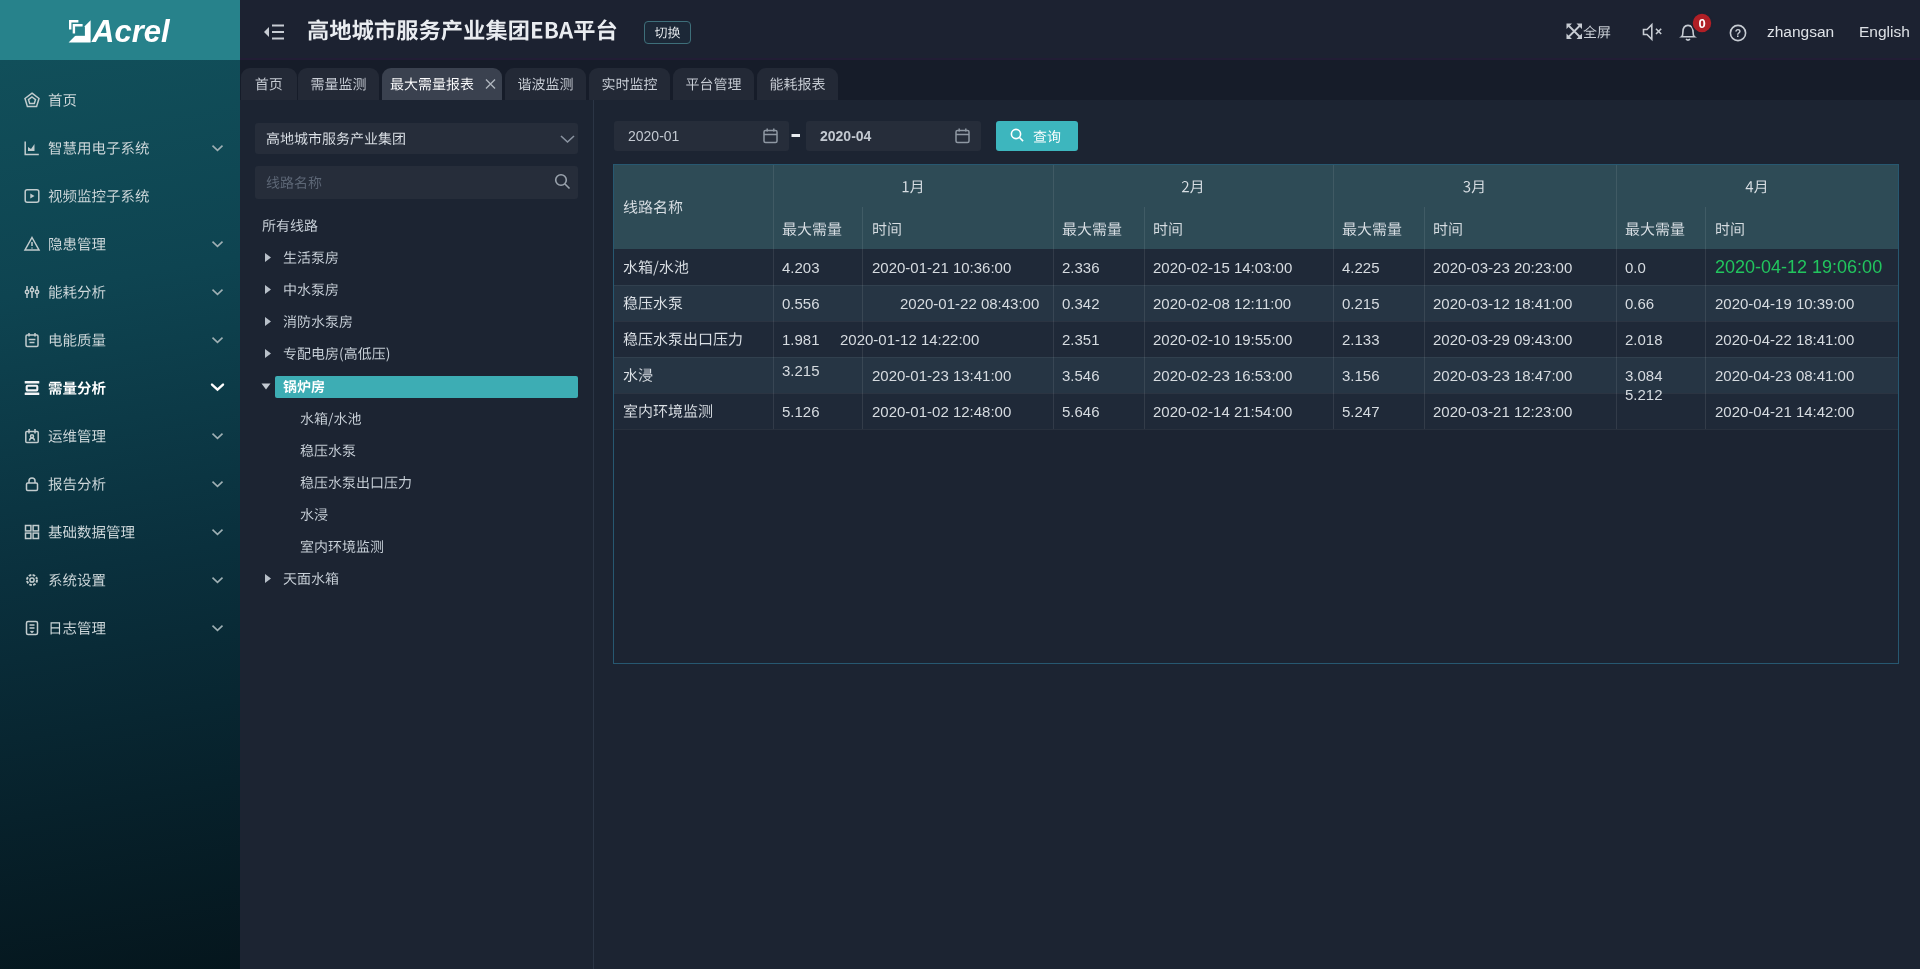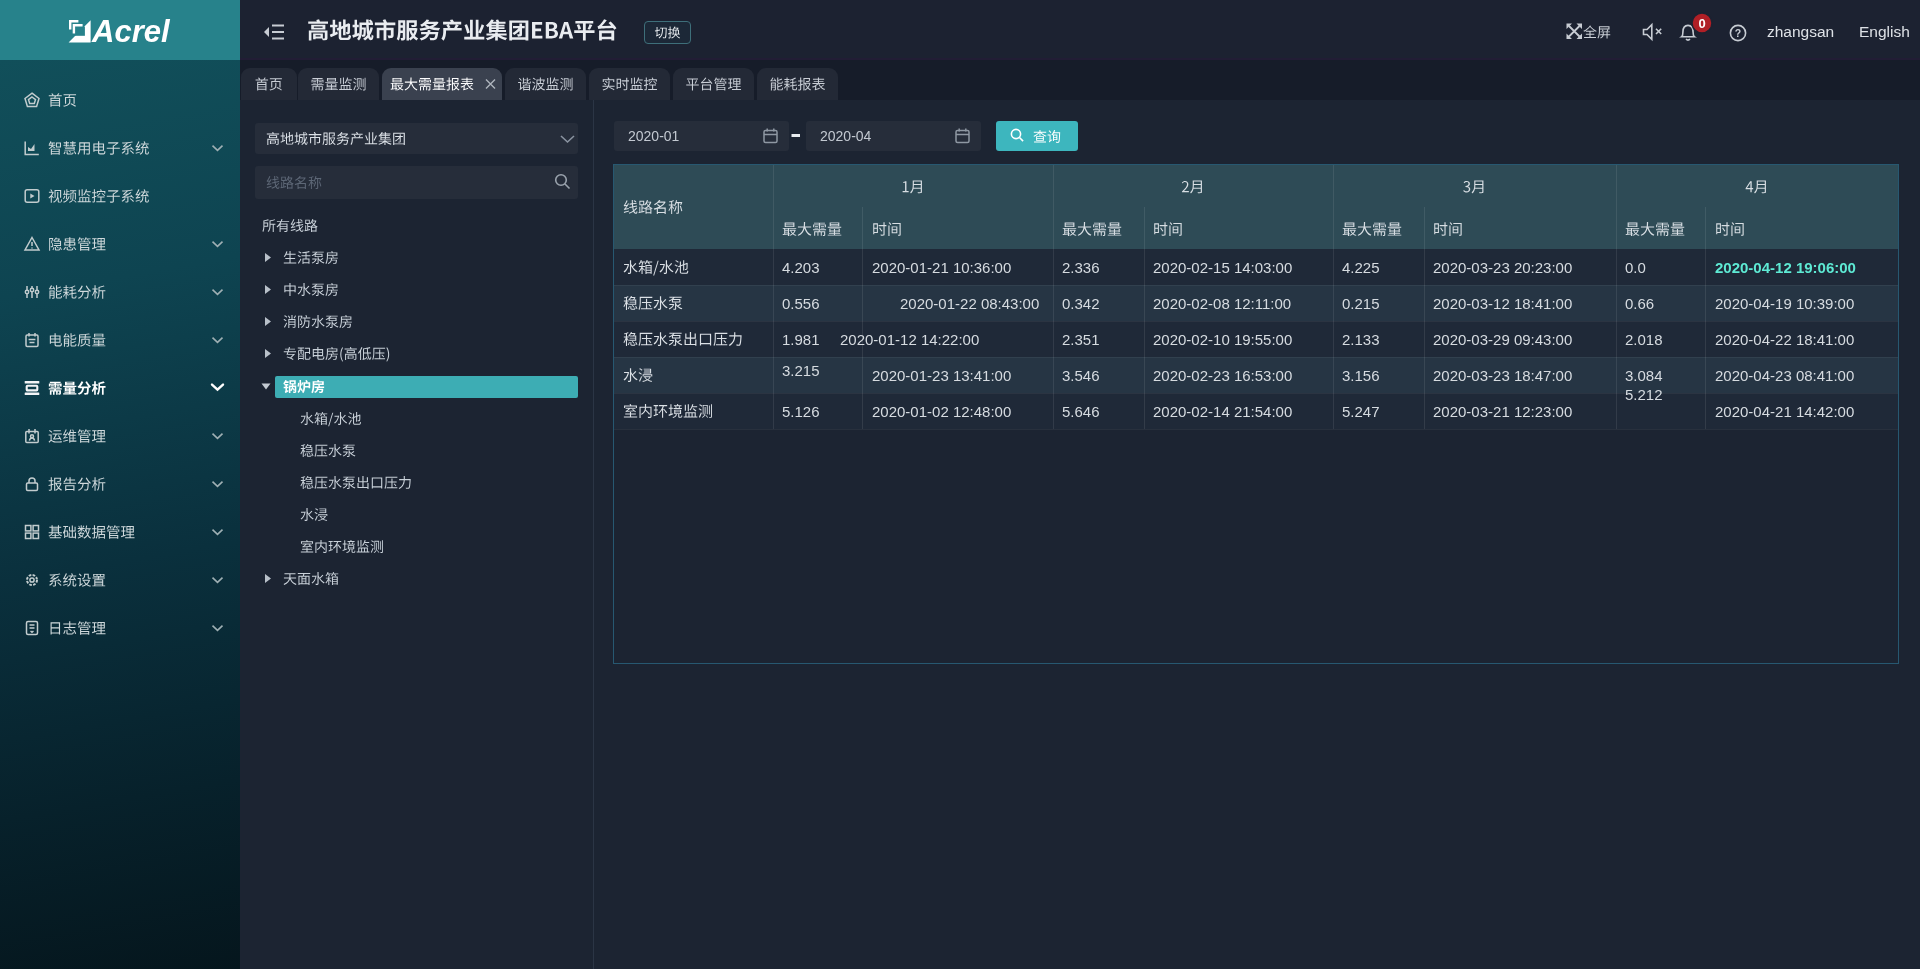--- a/index.html
+++ b/index.html
@@ -41,29 +41,29 @@
 <div style="position:absolute;left:1705px;top:207px;width:1px;height:222px;background:rgba(255,255,255,0.09);"></div>
 <div style="position:absolute;left:614px;top:285px;width:1284px;height:1px;background:rgba(255,255,255,0.055);"></div>
 <div style="position:absolute;left:614px;top:321px;width:1284px;height:1px;background:rgba(255,255,255,0.055);"></div>
 <div style="position:absolute;left:614px;top:357px;width:1284px;height:1px;background:rgba(255,255,255,0.055);"></div>
 <div style="position:absolute;left:614px;top:393px;width:1284px;height:1px;background:rgba(255,255,255,0.055);"></div>
 <div style="position:absolute;left:614px;top:429px;width:1284px;height:1px;background:rgba(255,255,255,0.055);"></div>
 <div style="position:absolute;left:92px;top:13px;font-size:31px;line-height:37px;color:#fff;font-weight:700;font-style:italic;letter-spacing:0px">Acrel</div>
 <div style="position:absolute;left:1767px;top:21.25px;font-size:15.5px;line-height:21.5px;color:#dde1e6;font-weight:400;white-space:pre;">zhangsan</div>
 <div style="position:absolute;left:1859px;top:21.25px;font-size:15.5px;line-height:21.5px;color:#dde1e6;font-weight:400;white-space:pre;">English</div>
 <div style="position:absolute;left:628px;top:126px;font-size:14px;line-height:20px;color:#c3c9d1;font-weight:400;white-space:pre;">2020-01</div>
-<div style="position:absolute;left:820px;top:126px;font-size:14px;line-height:20px;color:#c3c9d1;font-weight:400;white-space:pre;">2020-04</div>
+<div style="position:absolute;left:820px;top:126px;font-size:14px;line-height:20px;color:#c3c9d1;font-weight:700;white-space:pre;">2020-04</div>
 <div style="position:absolute;left:782px;top:256.5px;font-size:15px;line-height:21px;color:#d6dbe0;font-weight:400;white-space:pre;">4.203</div>
 <div style="position:absolute;left:872px;top:256.5px;font-size:15px;line-height:21px;color:#d6dbe0;font-weight:400;white-space:pre;">2020-01-21 10:36:00</div>
 <div style="position:absolute;left:1062px;top:256.5px;font-size:15px;line-height:21px;color:#d6dbe0;font-weight:400;white-space:pre;">2.336</div>
 <div style="position:absolute;left:1153px;top:256.5px;font-size:15px;line-height:21px;color:#d6dbe0;font-weight:400;white-space:pre;">2020-02-15 14:03:00</div>
 <div style="position:absolute;left:1342px;top:256.5px;font-size:15px;line-height:21px;color:#d6dbe0;font-weight:400;white-space:pre;">4.225</div>
 <div style="position:absolute;left:1433px;top:256.5px;font-size:15px;line-height:21px;color:#d6dbe0;font-weight:400;white-space:pre;">2020-03-23 20:23:00</div>
 <div style="position:absolute;left:1625px;top:256.5px;font-size:15px;line-height:21px;color:#d6dbe0;font-weight:400;white-space:pre;">0.0</div>
-<div style="position:absolute;left:1715px;top:256.5px;font-size:15px;line-height:21px;color:#5eead4;font-weight:700;white-space:pre;">2020-04-12 19:06:00</div>
+<div style="position:absolute;left:1715px;top:256.5px;font-size:18px;line-height:21px;color:#22c55e;font-weight:400;white-space:pre;">2020-04-12 19:06:00</div>
 <div style="position:absolute;left:782px;top:292.5px;font-size:15px;line-height:21px;color:#d6dbe0;font-weight:400;white-space:pre;">0.556</div>
 <div style="position:absolute;left:900px;top:292.5px;font-size:15px;line-height:21px;color:#d6dbe0;font-weight:400;white-space:pre;">2020-01-22 08:43:00</div>
 <div style="position:absolute;left:1062px;top:292.5px;font-size:15px;line-height:21px;color:#d6dbe0;font-weight:400;white-space:pre;">0.342</div>
 <div style="position:absolute;left:1153px;top:292.5px;font-size:15px;line-height:21px;color:#d6dbe0;font-weight:400;white-space:pre;">2020-02-08 12:11:00</div>
 <div style="position:absolute;left:1342px;top:292.5px;font-size:15px;line-height:21px;color:#d6dbe0;font-weight:400;white-space:pre;">0.215</div>
 <div style="position:absolute;left:1433px;top:292.5px;font-size:15px;line-height:21px;color:#d6dbe0;font-weight:400;white-space:pre;">2020-03-12 18:41:00</div>
 <div style="position:absolute;left:1625px;top:292.5px;font-size:15px;line-height:21px;color:#d6dbe0;font-weight:400;white-space:pre;">0.66</div>
 <div style="position:absolute;left:1715px;top:292.5px;font-size:15px;line-height:21px;color:#d6dbe0;font-weight:400;white-space:pre;">2020-04-19 10:39:00</div>
 <div style="position:absolute;left:782px;top:328.5px;font-size:15px;line-height:21px;color:#d6dbe0;font-weight:400;white-space:pre;">1.981</div>
 <div style="position:absolute;left:840px;top:328.5px;font-size:15px;line-height:21px;color:#d6dbe0;font-weight:400;white-space:pre;">2020-01-12 14:22:00</div>

